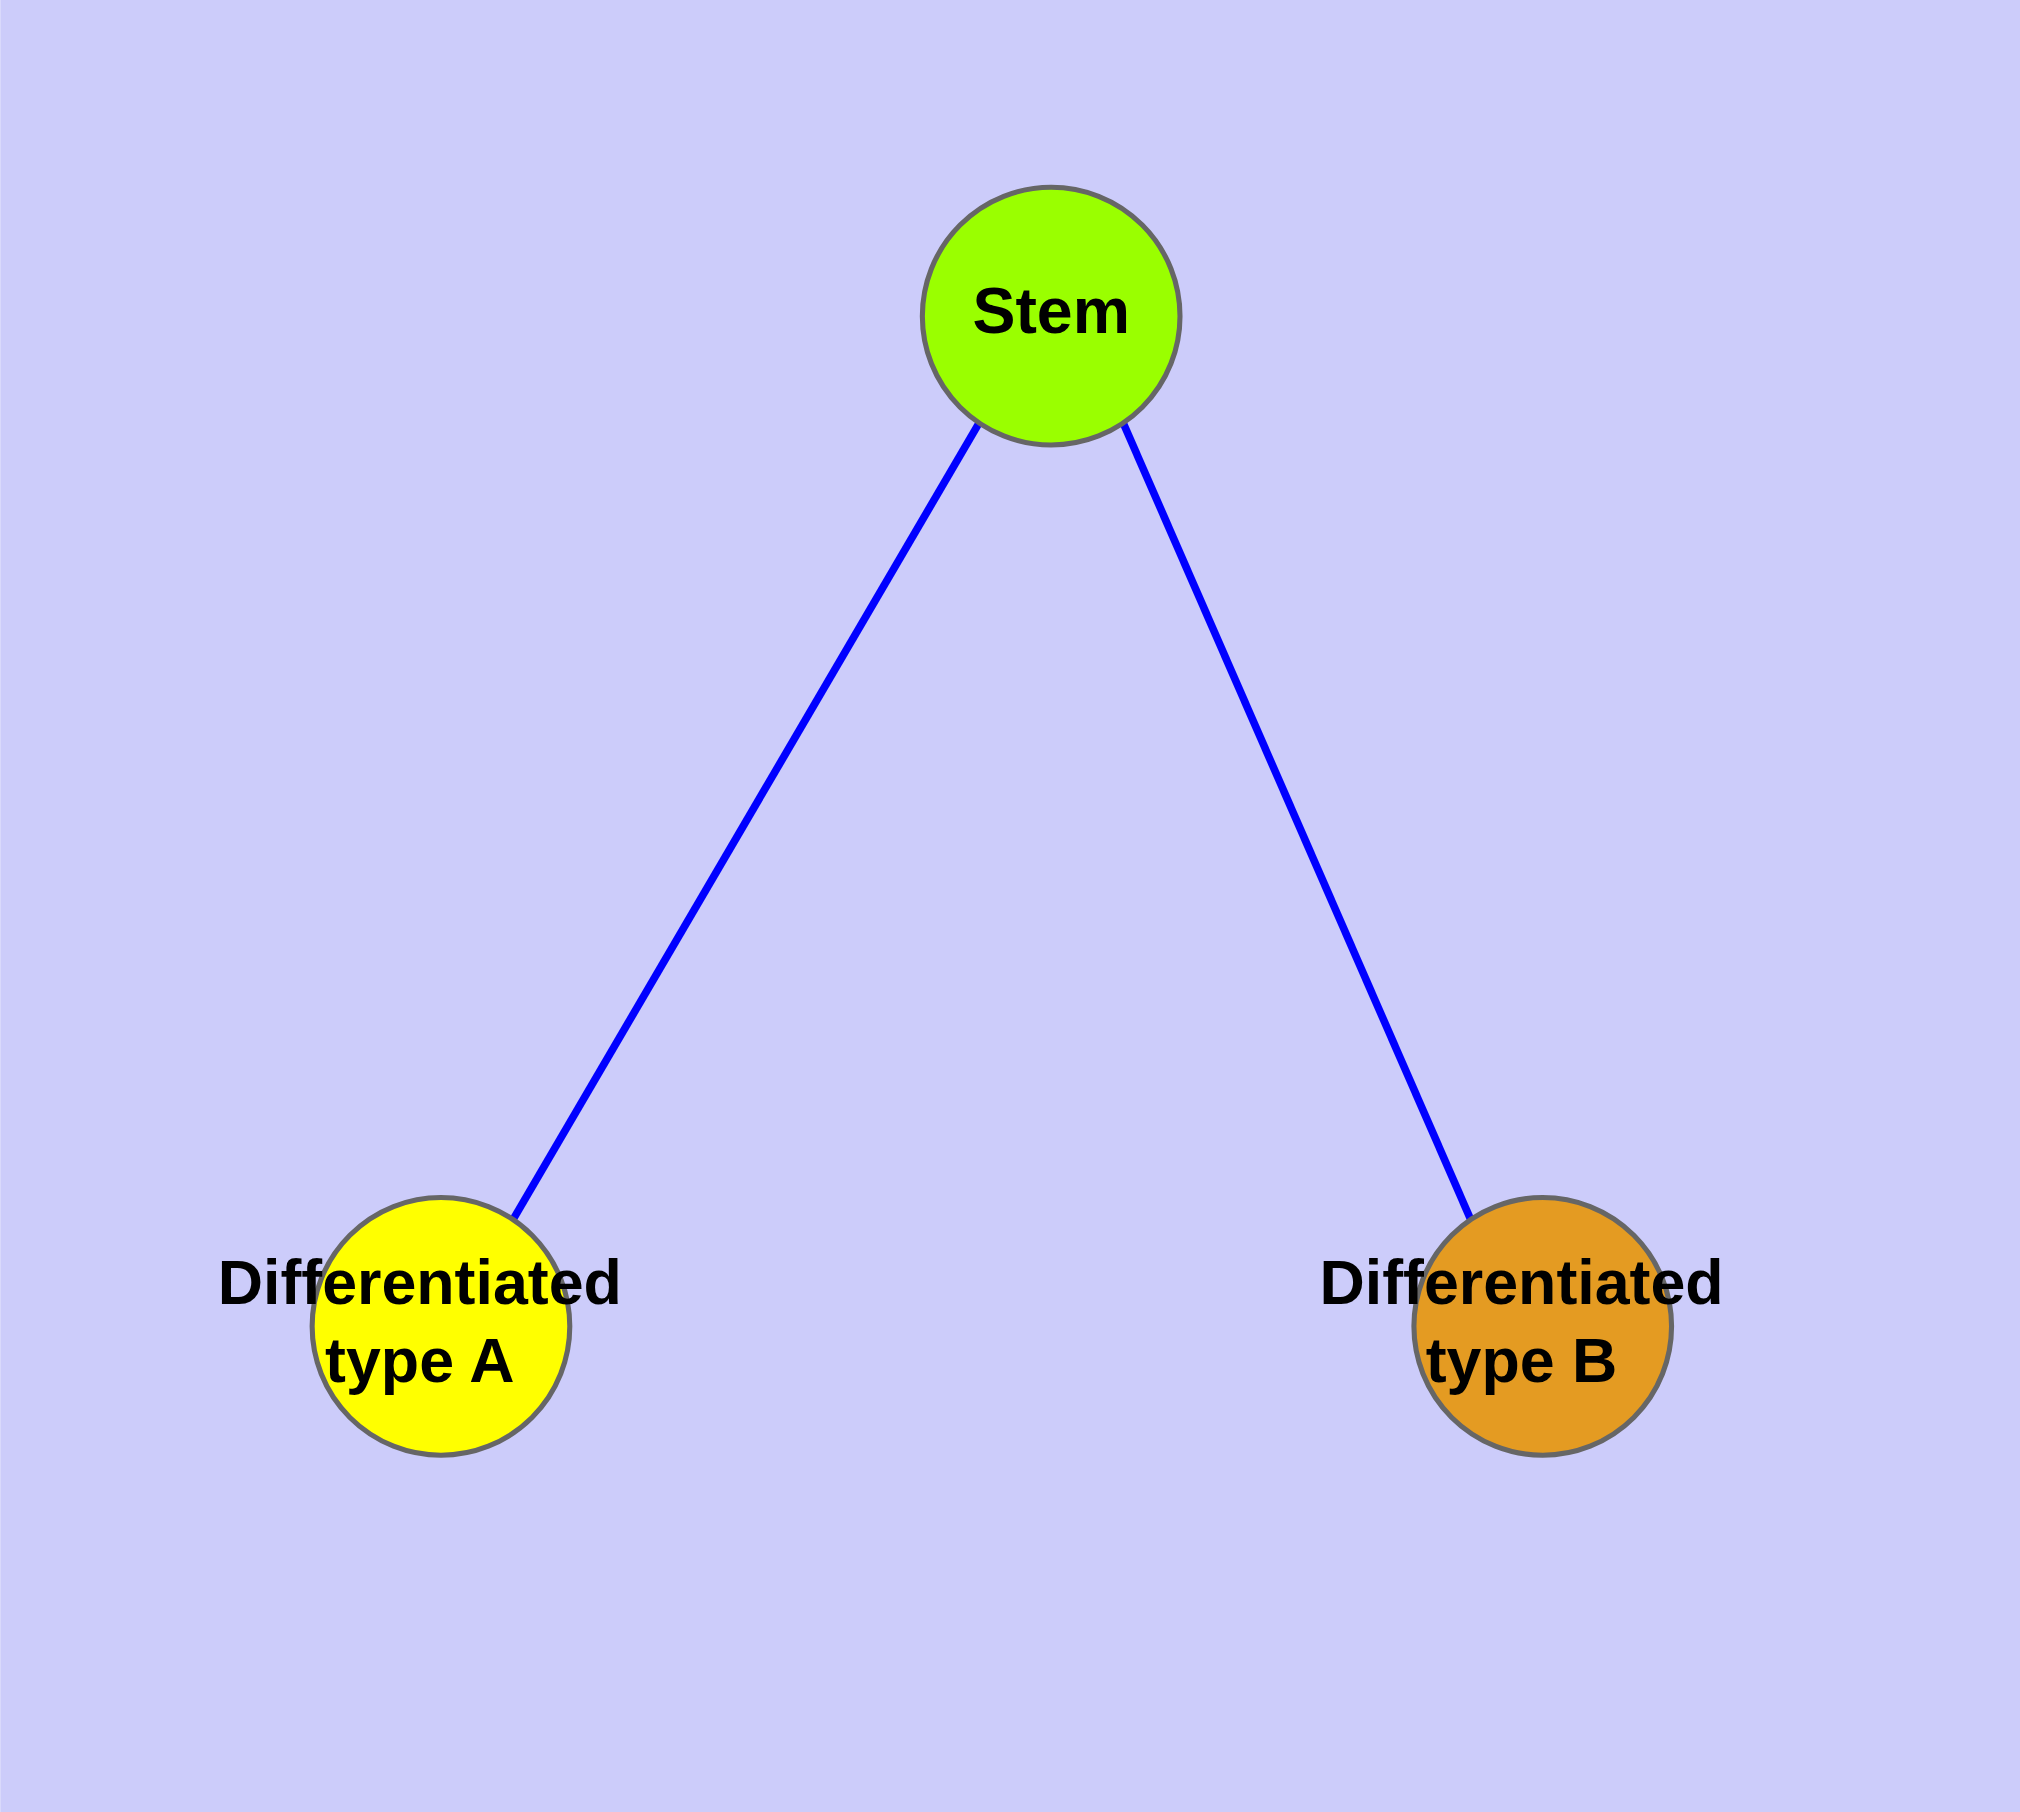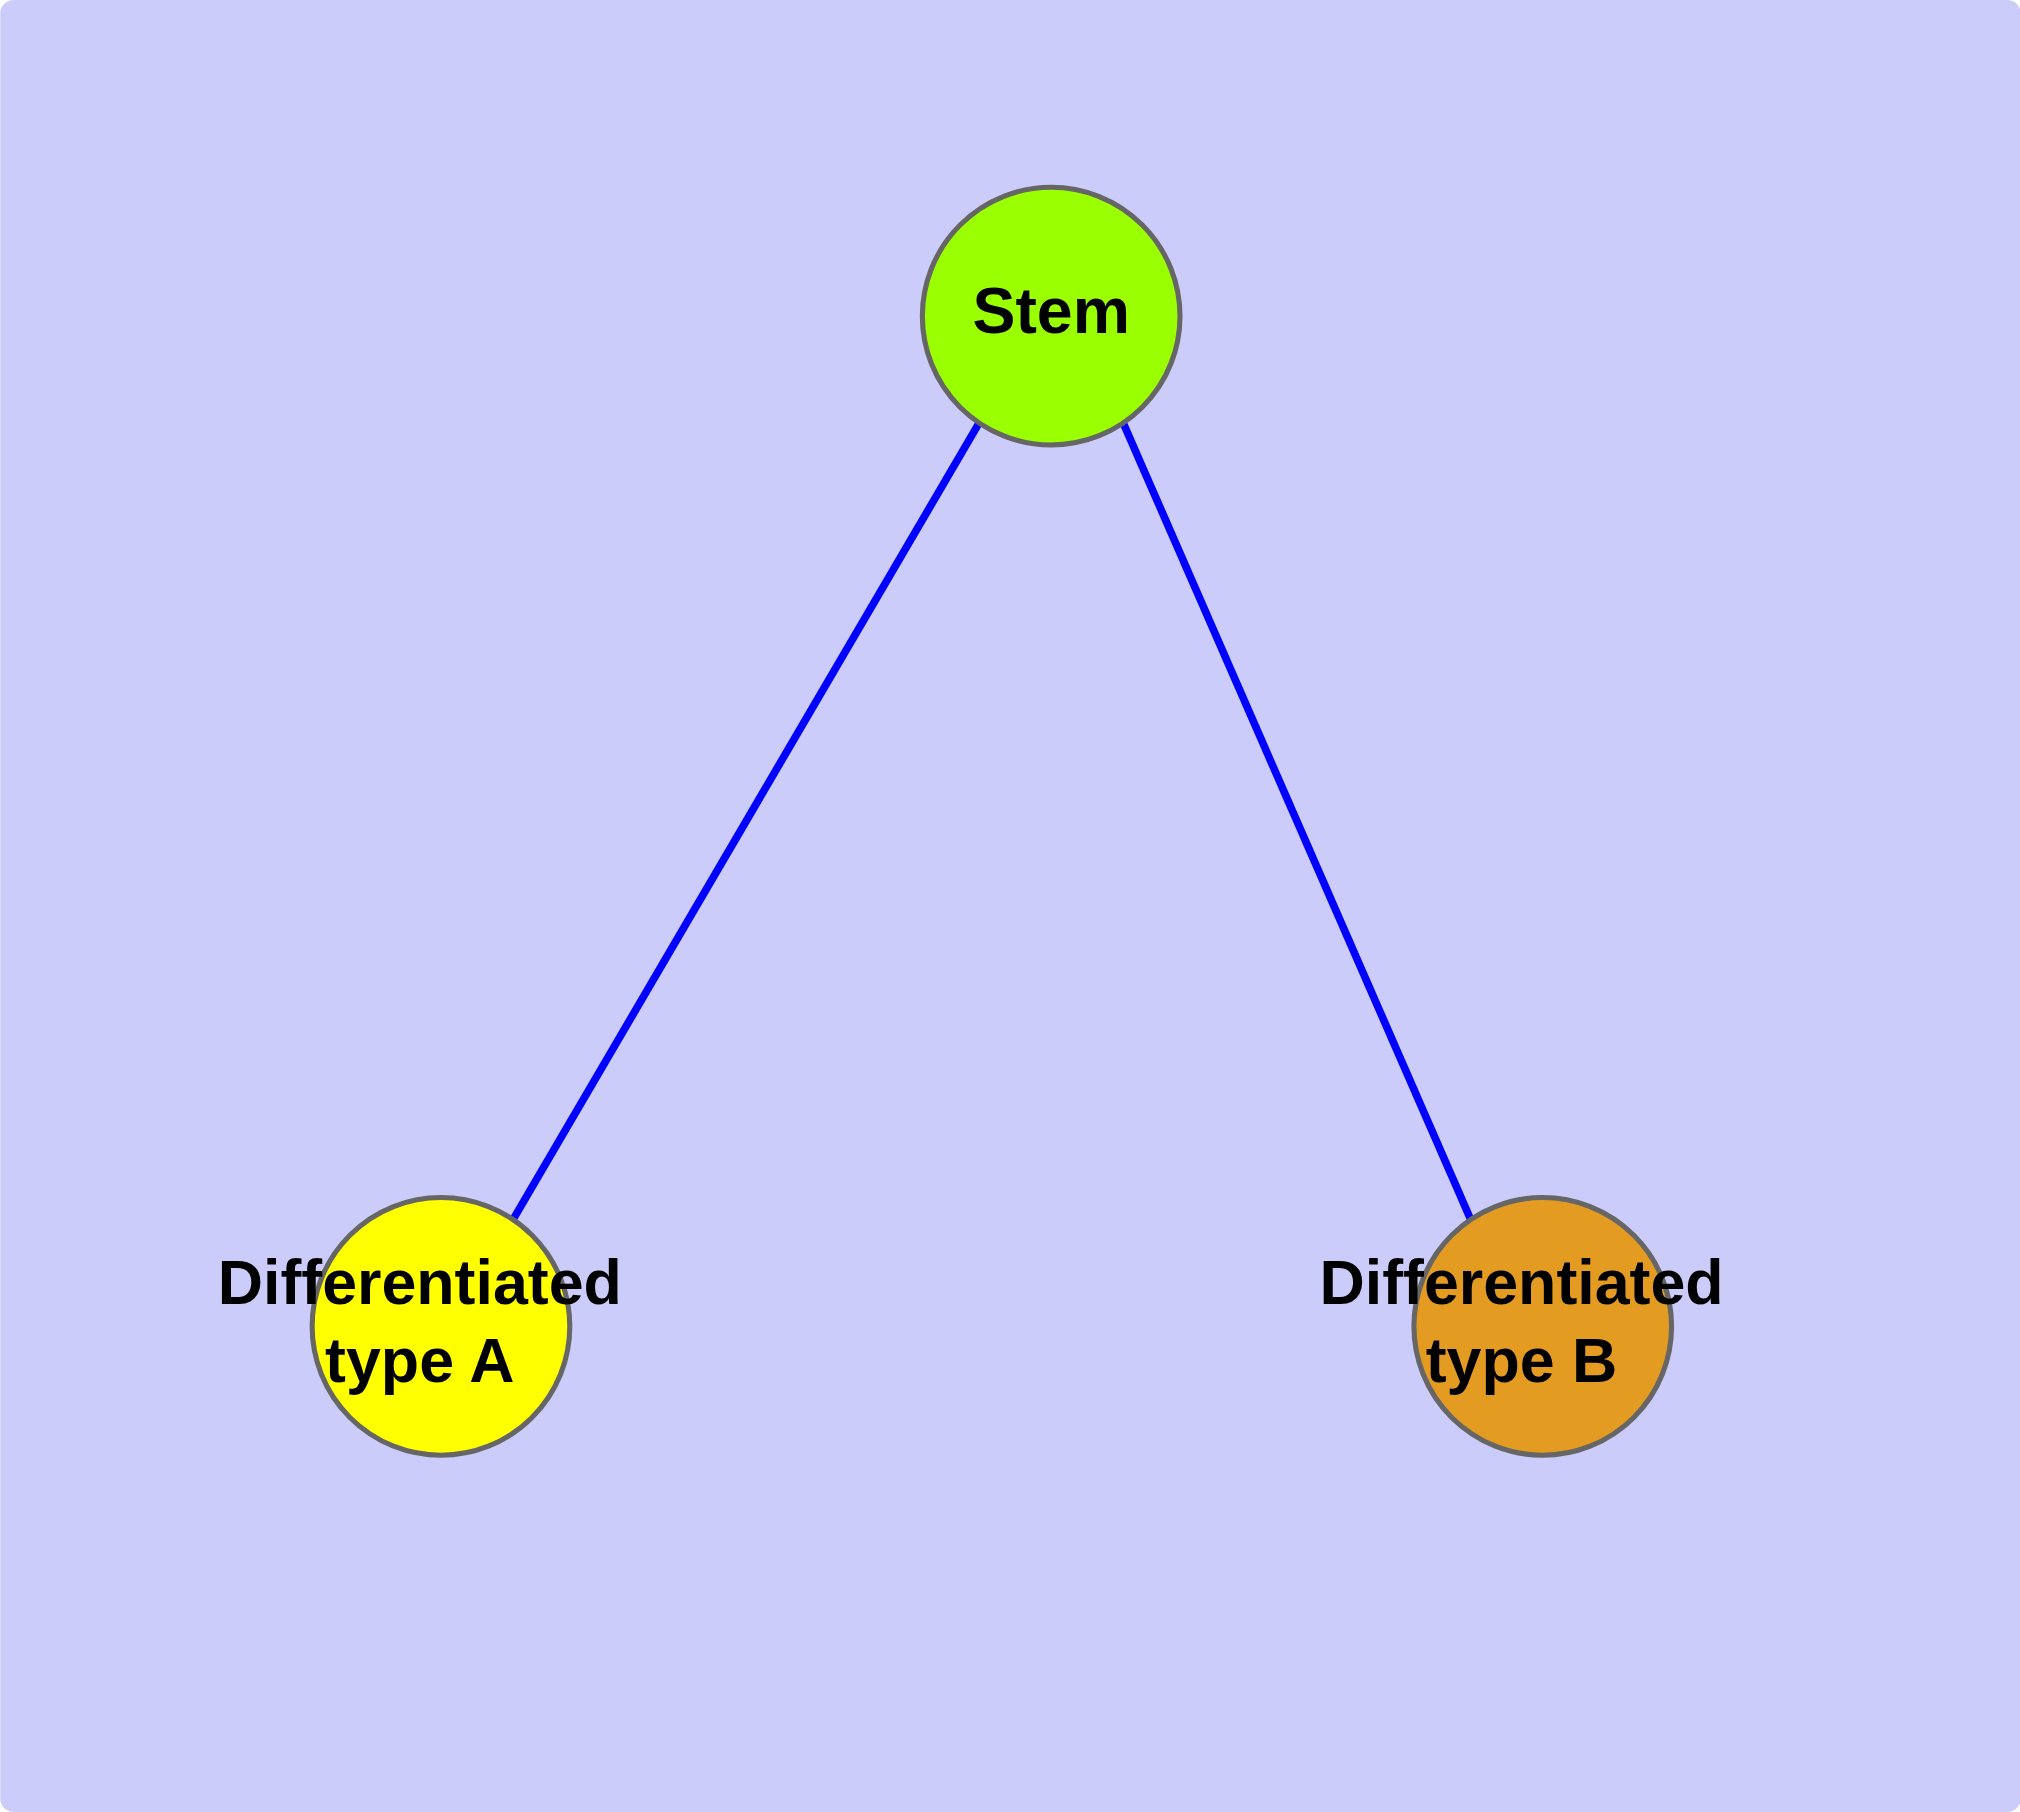--- a/index.html
+++ b/index.html
@@ -6,21 +6,20 @@
     margin: 0;
     padding: 0;
     background: #ffffff;
   }
   #canvas {
     position: relative;
     width: 2021px;
     height: 1812px;
     overflow: hidden;
     font-family: "Liberation Sans", "DejaVu Sans", sans-serif;
-    border-radius: 14px;
   }
   #graph-svg {
     position: absolute;
     inset: 0;
     width: 2021px;
     height: 1812px;
     display: block;
   }
   .node-label {
     font-weight: bold;

